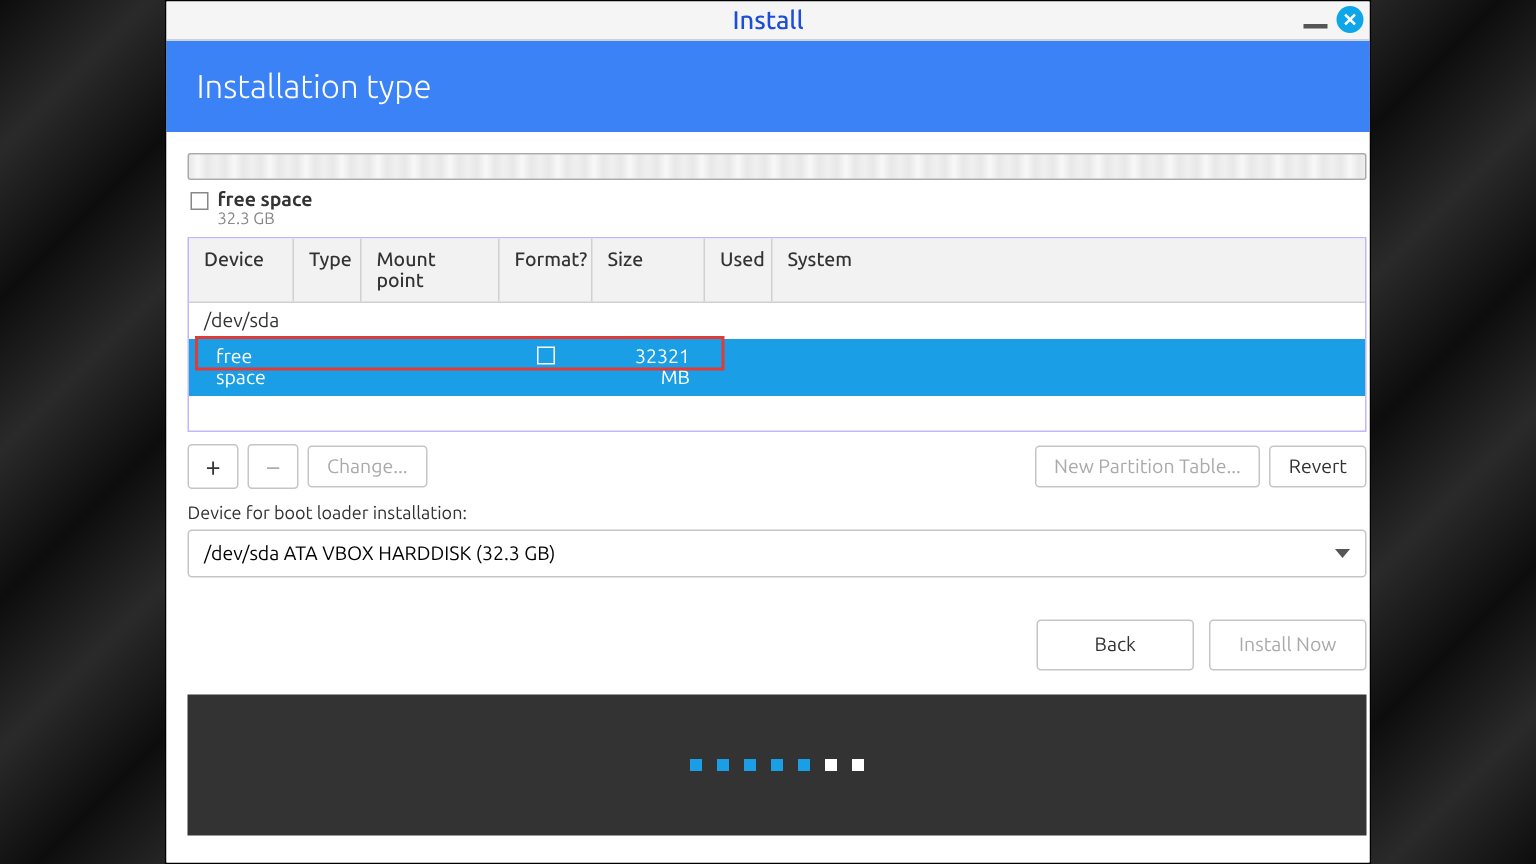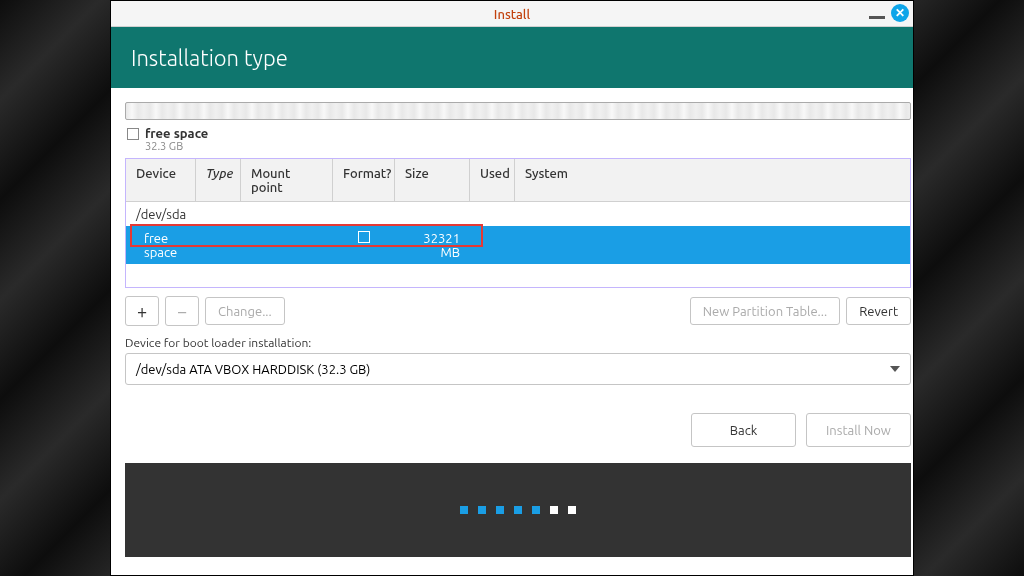--- a/index.html
+++ b/index.html
@@ -16,26 +16,26 @@
       background: #fff;
       border: 1px solid #000;
       display: flex; flex-direction: column;
     }
     .titlebar {
       height: 26px; background: #f5f5f5;
       display: flex; align-items: center; justify-content: center;
       position: relative;
       border-bottom: 1px solid #d0d0d0;
     }
-    .titlebar-title { font-size: 13px; font-weight: 500; color: #c2410c; }
+    .titlebar-title { font-size: 17px; font-weight: 500; color: #1d4ed8; }
     .titlebar-controls { position: absolute; right: 4px; top: 3px; display: flex; gap: 6px; align-items: center; }
     .min-btn { width: 16px; height: 3px; background: #555; margin-top: 8px; }
     .close-btn { width: 18px; height: 18px; border-radius: 50%; background: #0ea5e9; color: #fff; display: flex; align-items: center; justify-content: center; font-size: 12px; font-weight: bold; }
     .header-band {
-      background: #0f766e; color: #fff;
+      background: #3b82f6; color: #fff;
       padding: 18px 20px;
       font-size: 22px; font-weight: 300;
     }
     .content { flex: 1; padding: 14px 2px 0 14px; display: flex; flex-direction: column; background: #fff; }
     .disk-bar {
       height: 18px;
       background: repeating-linear-gradient(90deg, #e8e8e8 0, #f8f8f8 6px, #e8e8e8 12px, #f0f0f0 18px, #e8e8e8 24px);
       border: 1px solid #aaa;
       border-radius: 2px;
       margin-bottom: 6px;
@@ -50,21 +50,21 @@
       font-size: 13px;
       color: #333;
       height: 130px;
       display: flex; flex-direction: column;
       background: #fff;
     }
     .pt-header { display: flex; background: #f2f2f2; border-bottom: 1px solid #d0d0d0; }
     .pt-header > div { padding: 7px 10px; border-right: 1px solid #d0d0d0; font-weight: 500; }
     .pt-header > div:last-child { border-right: none; flex: 1; }
     .col-device { width: 70px; }
-    .col-type { width: 45px; font-style: italic; }
+    .col-type { width: 45px; }
     .col-mount { width: 92px; }
     .col-format { width: 62px; text-align: left; }
     .col-size { width: 75px; }
     .col-used { width: 45px; }
     .col-system { flex: 1; }
     .pt-row { display: flex; }
     .pt-row-device { padding: 5px 10px; }
     .pt-row-selected {
       background: #1a9ee5; color: #fff;
       padding: 3px 0;

